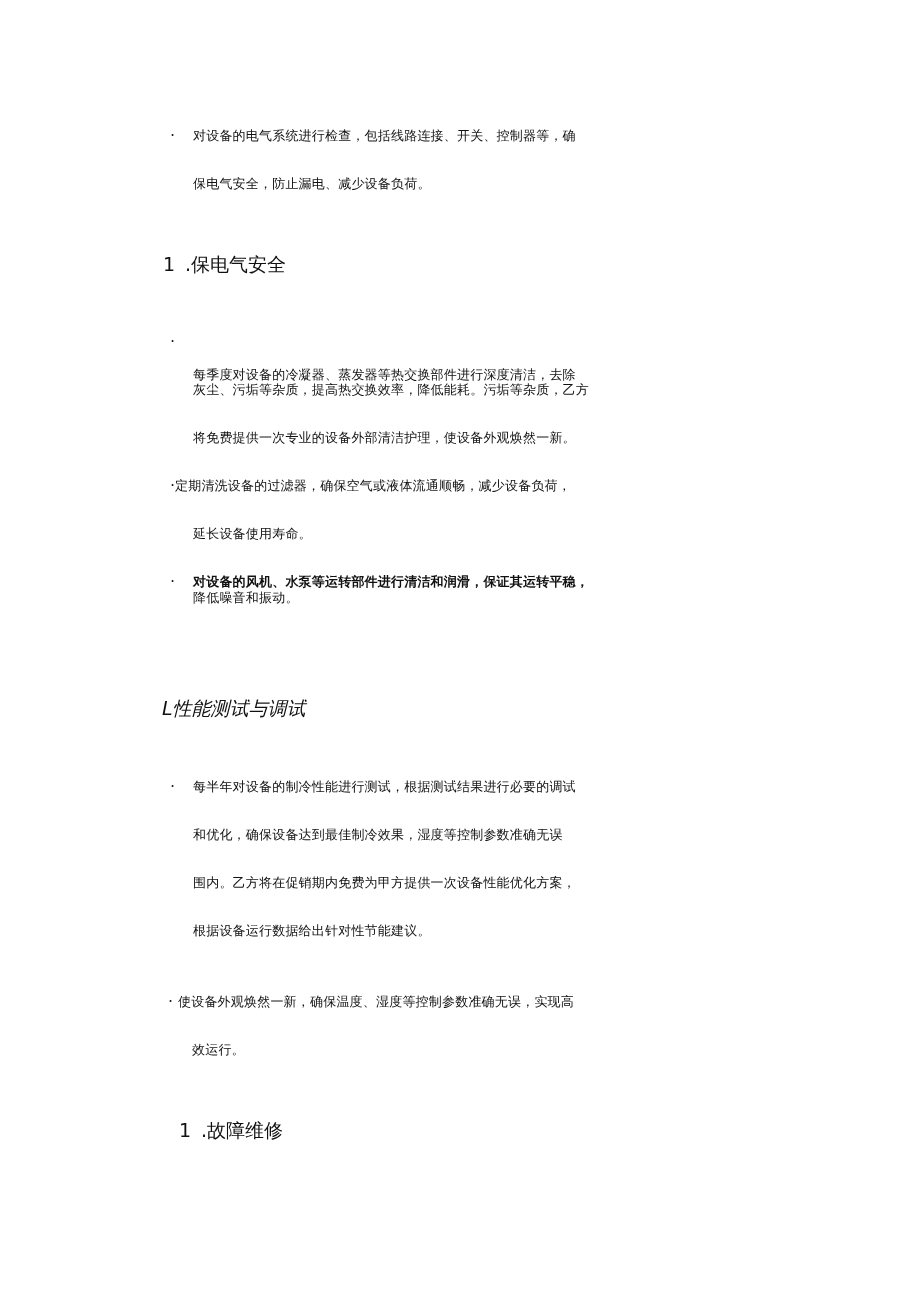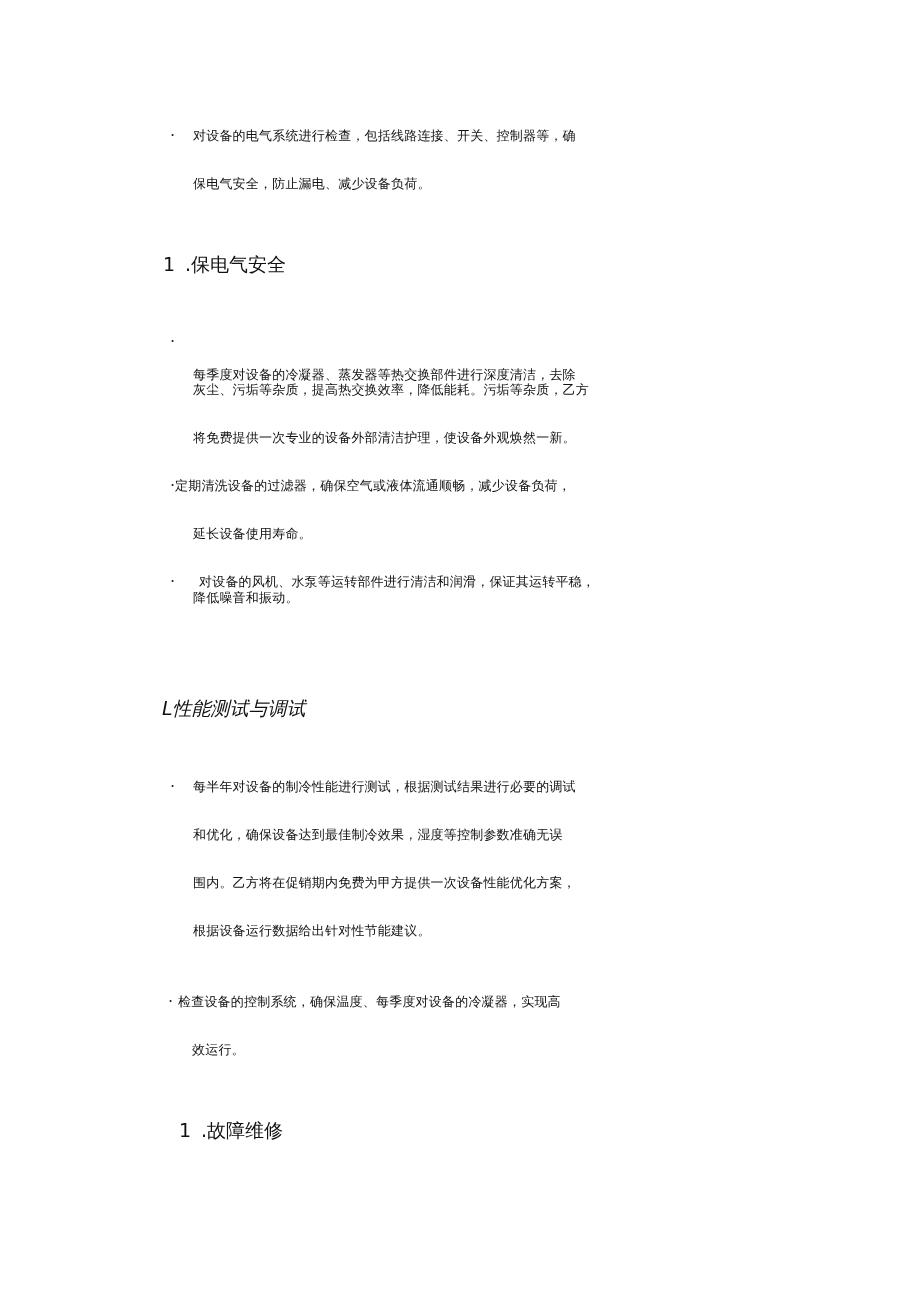--- a/index.html
+++ b/index.html
@@ -24,30 +24,30 @@
 <span class="bullet" style="left:170px;top:330px;">·</span>
 <div class="line" style="left:193px;top:330px;margin-top:33px;">每季度对设备的冷凝器、蒸发器等热交换部件进行深度清洁，去除</div>
 <div class="line" style="left:193px;top:378px;">灰尘、污垢等杂质，提高热交换效率，降低能耗。污垢等杂质，乙方</div>
 <div class="line" style="left:193px;top:426px;">将免费提供一次专业的设备外部清洁护理，使设备外观焕然一新。</div>
 
 <span class="bullet" style="left:170px;top:474px;">·</span>
 <div class="line" style="left:175px;top:474px;">定期清洗设备的过滤器，确保空气或液体流通顺畅，减少设备负荷，</div>
 <div class="line" style="left:193px;top:522px;">延长设备使用寿命。</div>
 
 <span class="bullet" style="left:170px;top:570px;">·</span>
-<div class="line" style="left:199px;top:570px;">对设备的风机、水泵等运转部件进行清洁和润滑，保证其运转平稳，</div>
+<div class="line" style="left:193px;top:570px;font-weight:bold;">对设备的风机、水泵等运转部件进行清洁和润滑，保证其运转平稳，</div>
 <div class="line" style="left:193px;top:586px;font-family:Liberation Serif, serif;">降低噪音和振动。</div>
 
 <div class="heading" style="left:162px;top:696px;font-style:italic;">L性能测试与调试</div>
 
 <span class="bullet" style="left:170px;top:775px;">·</span>
 <div class="line" style="left:193px;top:775px;">每半年对设备的制冷性能进行测试，根据测试结果进行必要的调试</div>
 <div class="line" style="left:193px;top:823px;">和优化，确保设备达到最佳制冷效果，湿度等控制参数准确无误</div>
 <div class="line" style="left:193px;top:871px;">围内。乙方将在促销期内免费为甲方提供一次设备性能优化方案，</div>
 <div class="line" style="left:193px;top:919px;">根据设备运行数据给出针对性节能建议。</div>
 
 <span class="bullet" style="left:168px;top:990px;">·</span>
-<div class="line" style="left:178px;top:990px;">检查设备的控制系统，确保温度、每季度对设备的冷凝器，实现高</div>
+<div class="line" style="left:178px;top:990px;">使设备外观焕然一新，确保温度、湿度等控制参数准确无误，实现高</div>
 <div class="line" style="left:192px;top:1038px;text-align:right;">效运行。</div>
 
 <div class="heading" style="left:163px;top:1118px;margin-left:16px;">
   <span class="num">1</span><span>.故障维修</span>
 </div>
 
 </body></html>

